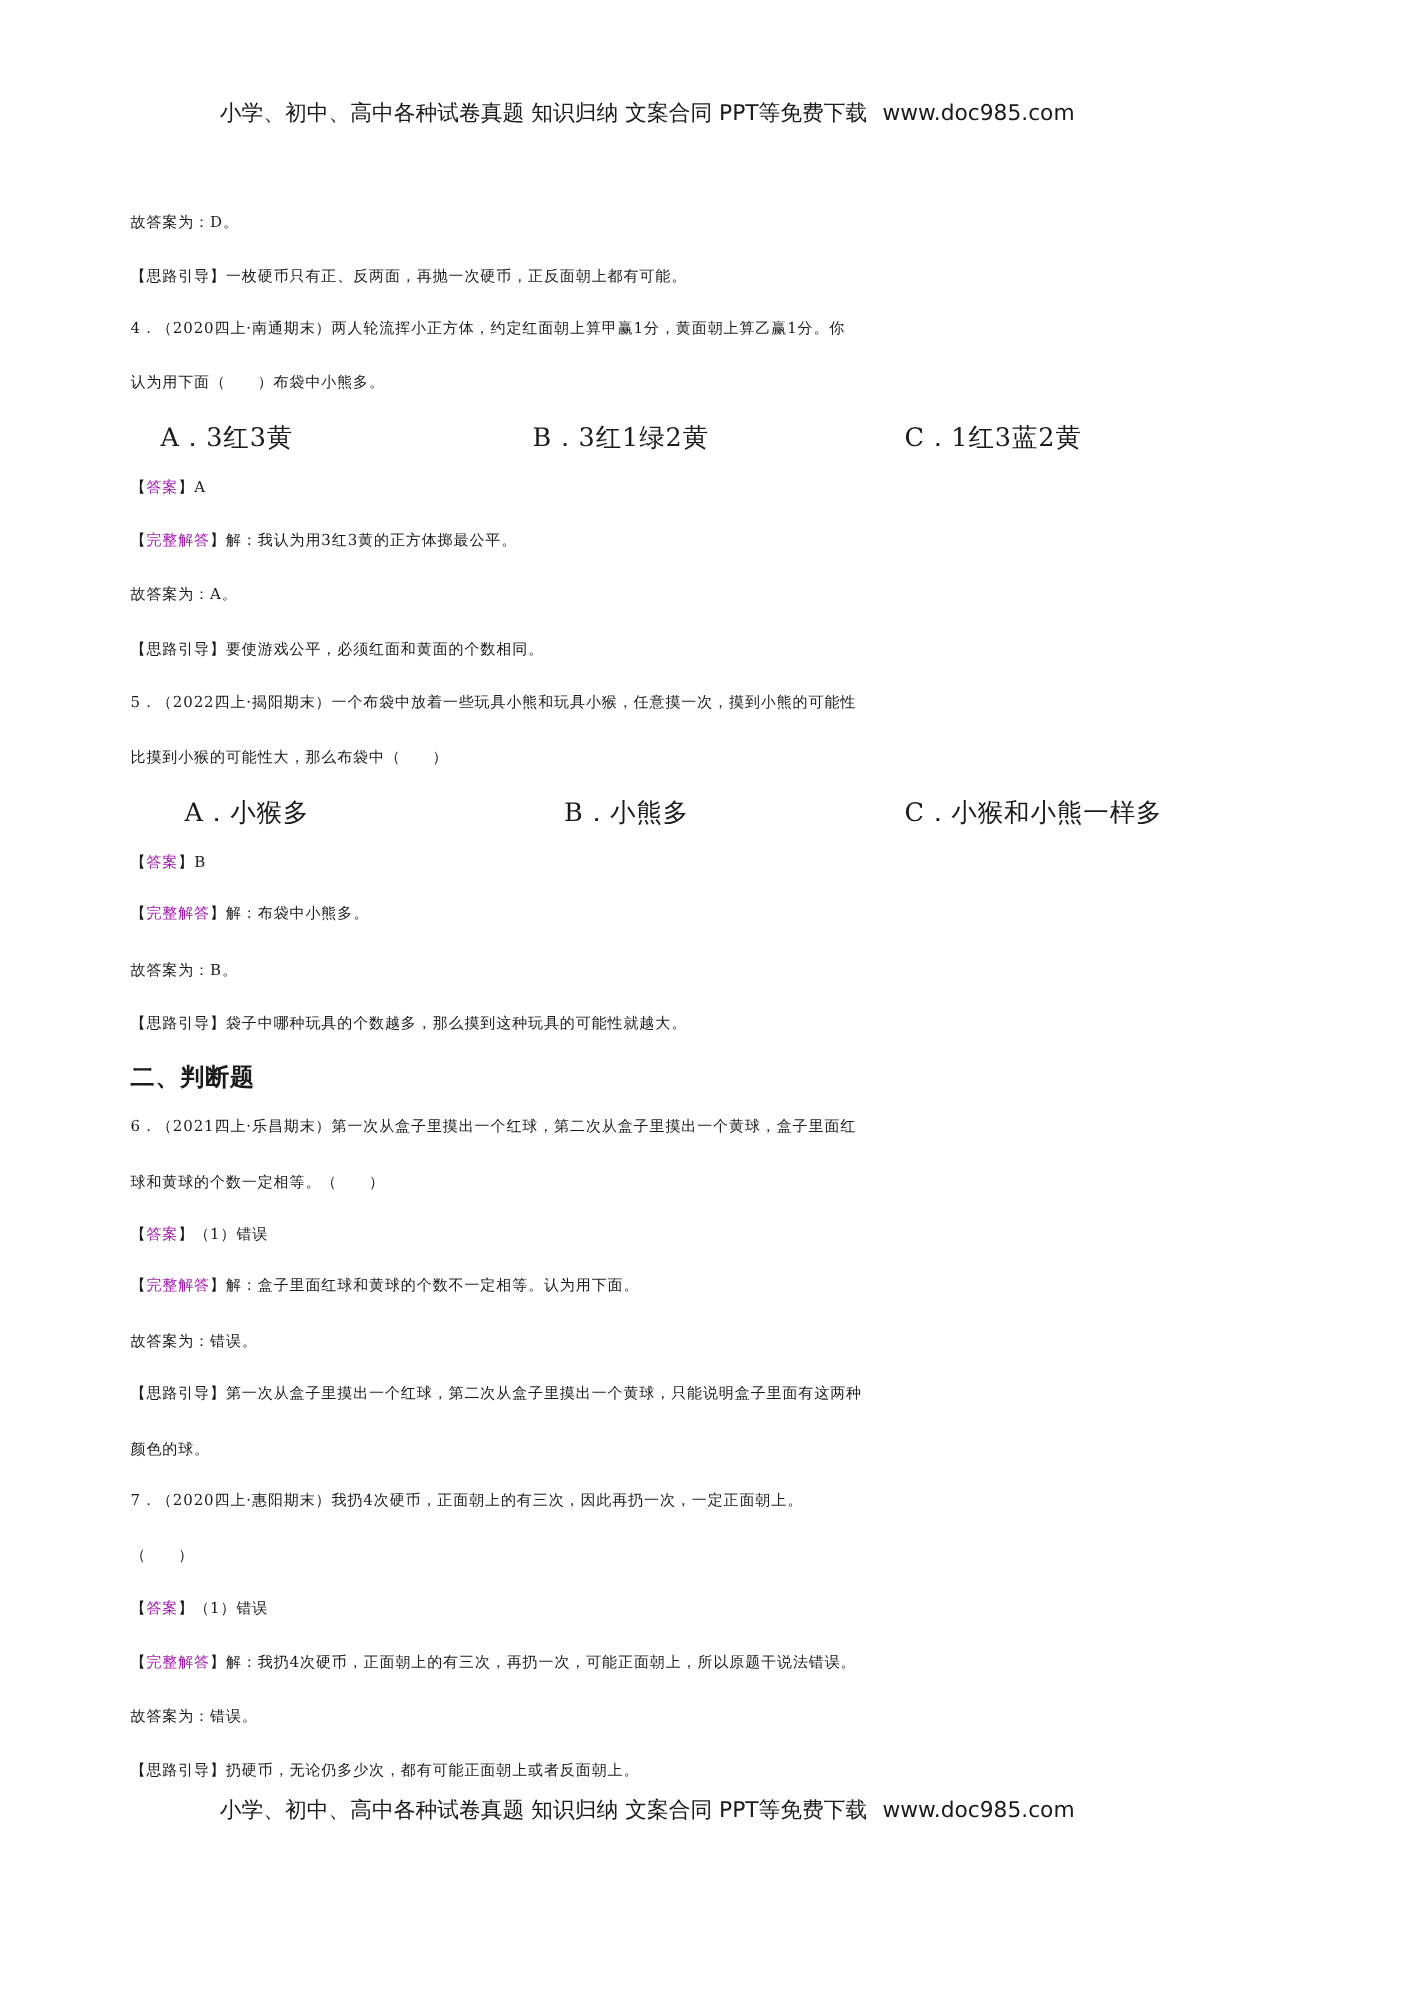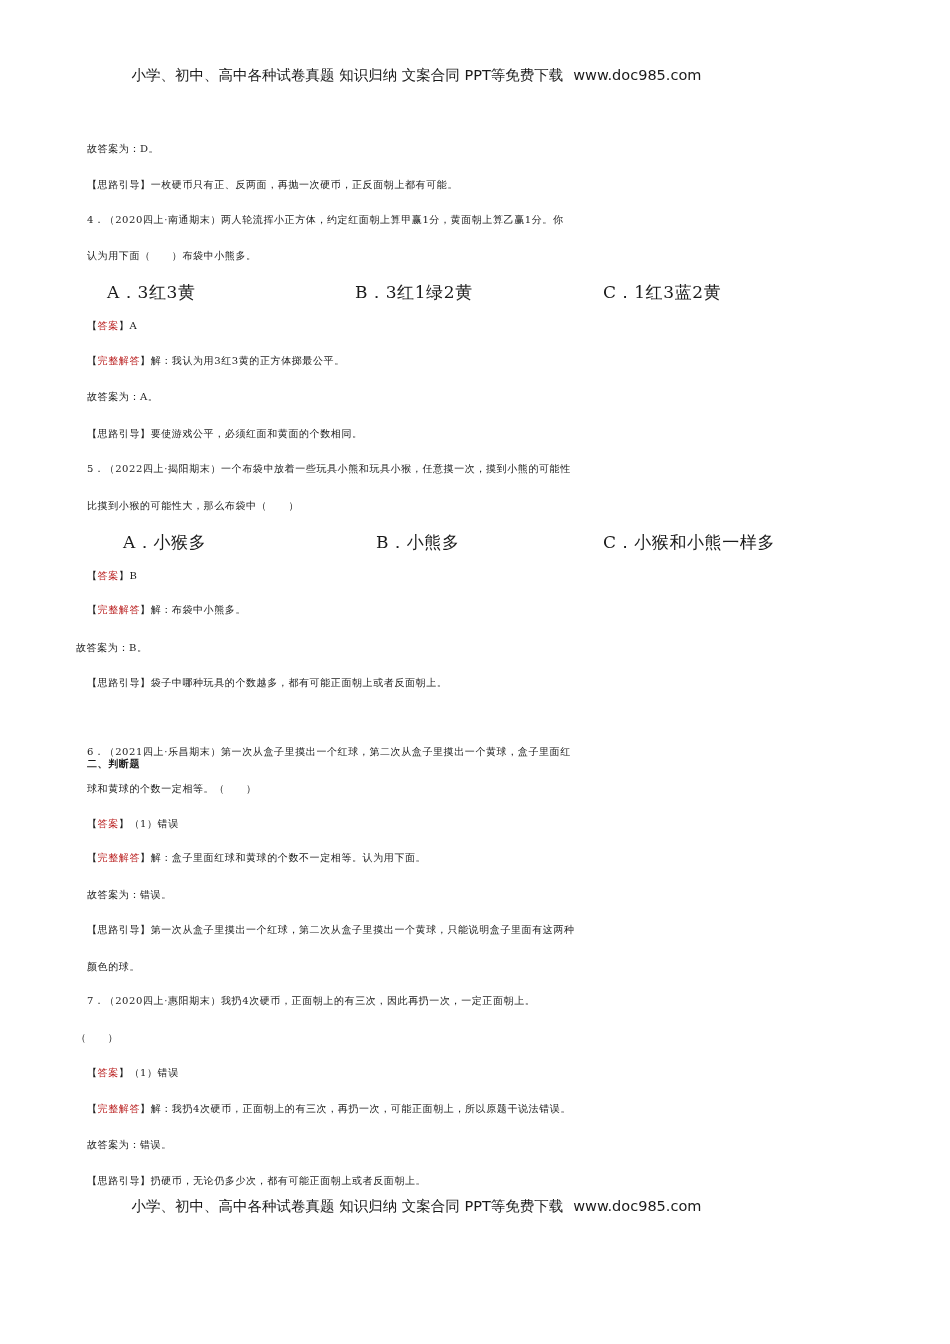--- a/index.html
+++ b/index.html
@@ -10,50 +10,49 @@
     body {
       width: 950px;
       height: 1344px;
       position: relative;
       overflow: hidden;
       font-family: "DejaVu Serif", "Liberation Serif", serif;
       color: #1a1a1a;
     }
     .header-banner, .footer-banner {
       position: absolute;
-      left: 0;
+      left: 15px;
       width: 833px;
       text-align: center;
       font-family: "DejaVu Sans", "Liberation Sans", sans-serif;
       font-size: 14.5px;
       color: #1a1a1a;
       letter-spacing: 0px;
       white-space: nowrap;
     }
     .header-banner { top: 66px; }
     .footer-banner { top: 1197px; }
     .banner-url { margin-left: 10px; }
 
     .line {
       position: absolute;
       left: 87px;
       font-size: 10px;
       line-height: 20px;
       white-space: nowrap;
       letter-spacing: 0.6px;
     }
-    .line.indent { left: 76px; }
+    .line.indent { left: 87px; }
     .section-heading {
       font-family: "DejaVu Sans", "Liberation Sans", sans-serif;
       font-weight: bold;
-      font-size: 10px;
-      margin-top: 46px;
+      font-size: 16px;
     }
     .tag-bracket { color: #1a1a1a; }
-    .tag-blue { color: #b91c1c; }
+    .tag-blue { color: #a21caf; }
     .opt {
       position: absolute;
       font-size: 17px;
       line-height: 20px;
       white-space: nowrap;
       letter-spacing: 0.6px;
     }
   </style>
 </head>
 <body>
@@ -89,21 +88,21 @@
 <div class="opt" style="top:532px; left:376px">B．小熊多</div>
 <div class="opt" style="top:532px; left:603px">C．小猴和小熊一样多</div>
 <div class="line" style="top:566px">
   <span class="tag-bracket">【</span><span class="tag-blue">答案</span><span class="tag-bracket">】</span><span>B</span>
 </div>
 <div class="line" style="top:600px">
   <span class="tag-bracket">【</span><span class="tag-blue">完整解答</span><span class="tag-bracket">】</span><span>解：布袋中小熊多。</span>
 </div>
 <div class="line indent" style="top:638px">故答案为：B。</div>
 <div class="line" style="top:673px">
-  <span class="tag-bracket">【</span><span>思路引导</span><span class="tag-bracket">】</span><span>袋子中哪种玩具的个数越多，都有可能正面朝上或者反面朝上。</span>
+  <span class="tag-bracket">【</span><span>思路引导</span><span class="tag-bracket">】</span><span>袋子中哪种玩具的个数越多，那么摸到这种玩具的可能性就越大。</span>
 </div>
 
 <div class="line section-heading" style="top:708px">二、判断题</div>
 
 <div class="line" style="top:742px">6．（2021四上·乐昌期末）第一次从盒子里摸出一个红球，第二次从盒子里摸出一个黄球，盒子里面红</div>
 <div class="line" style="top:779px">球和黄球的个数一定相等。（　　）</div>
 <div class="line" style="top:814px">
   <span class="tag-bracket">【</span><span class="tag-blue">答案</span><span class="tag-bracket">】</span><span>（1）错误</span>
 </div>
 <div class="line" style="top:848px">

